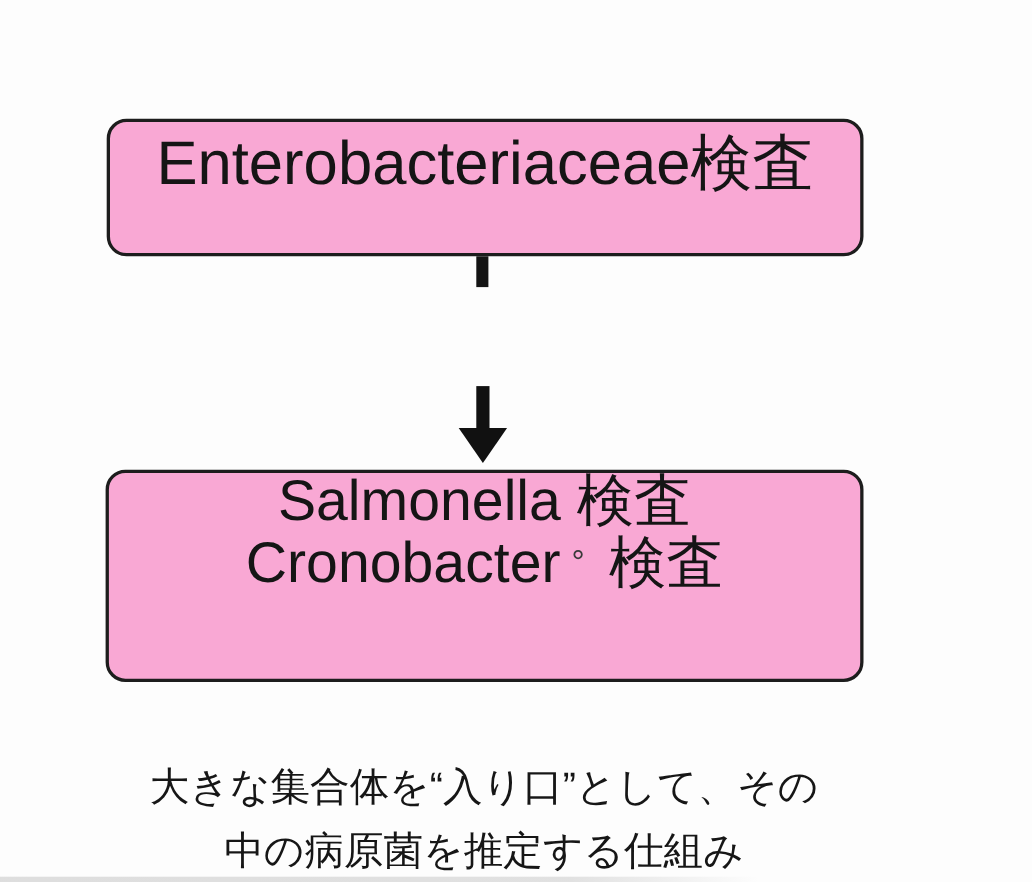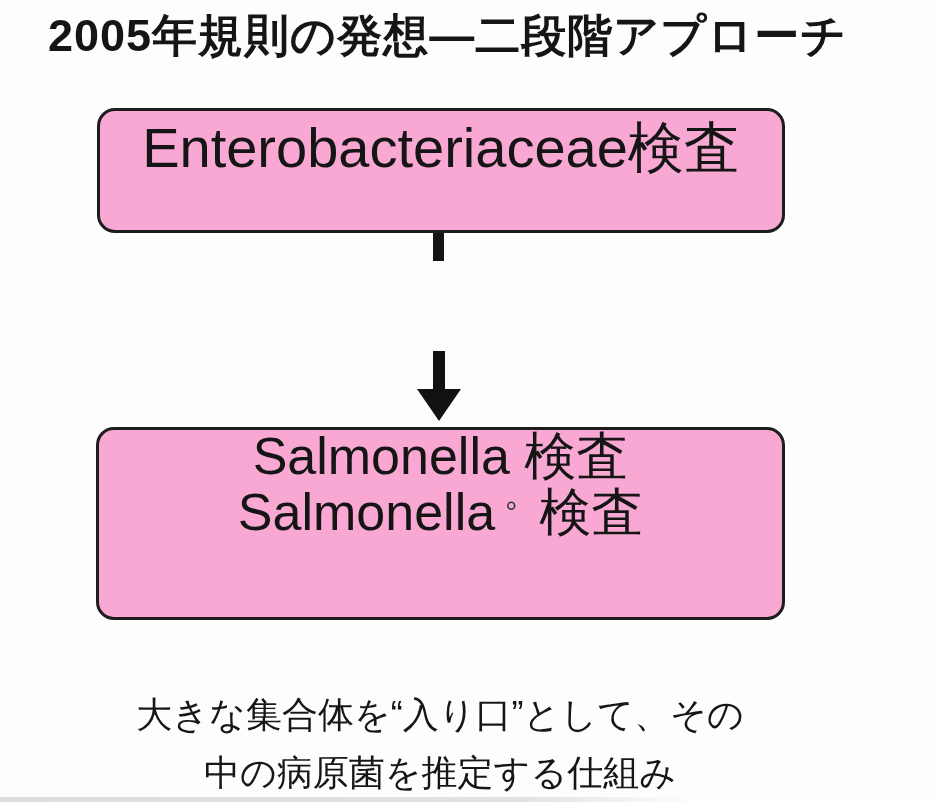--- a/index.html
+++ b/index.html
@@ -124,38 +124,37 @@
     height: 5px;
     background: linear-gradient(to right, #c9c9c9 0%, #cecece 75%, rgba(206,206,206,0) 100%);
     opacity: 0.6;
   }
 </style>
 </head>
 <body>
 
 <div class="stage">
 
-  <h1 class="title">2005年規則の発想―二段階アプローチ</h1>
 
   <div class="box box1">
     <span class="box-label">Enterobacteriaceae検査</span>
   </div>
 
   <div class="stem1"></div>
 
 
   <div class="down-arrow">
     <div class="arrow-stem"></div>
     <div class="arrow-head"></div>
   </div>
 
   <div class="box box2">
     <div class="box-line">Salmonella 検査</div>
     <div class="box-line">
-      <span>Salmonella</span><span class="marker">°</span><span>検査</span>
+      <span>Cronobacter</span><span class="marker">°</span><span>検査</span>
     </div>
   </div>
 
   <div class="caption">
     <div>大きな集合体を“入り口”として、その</div>
     <div>中の病原菌を推定する仕組み</div>
   </div>
 
   <div class="bottom-band"></div>
 

